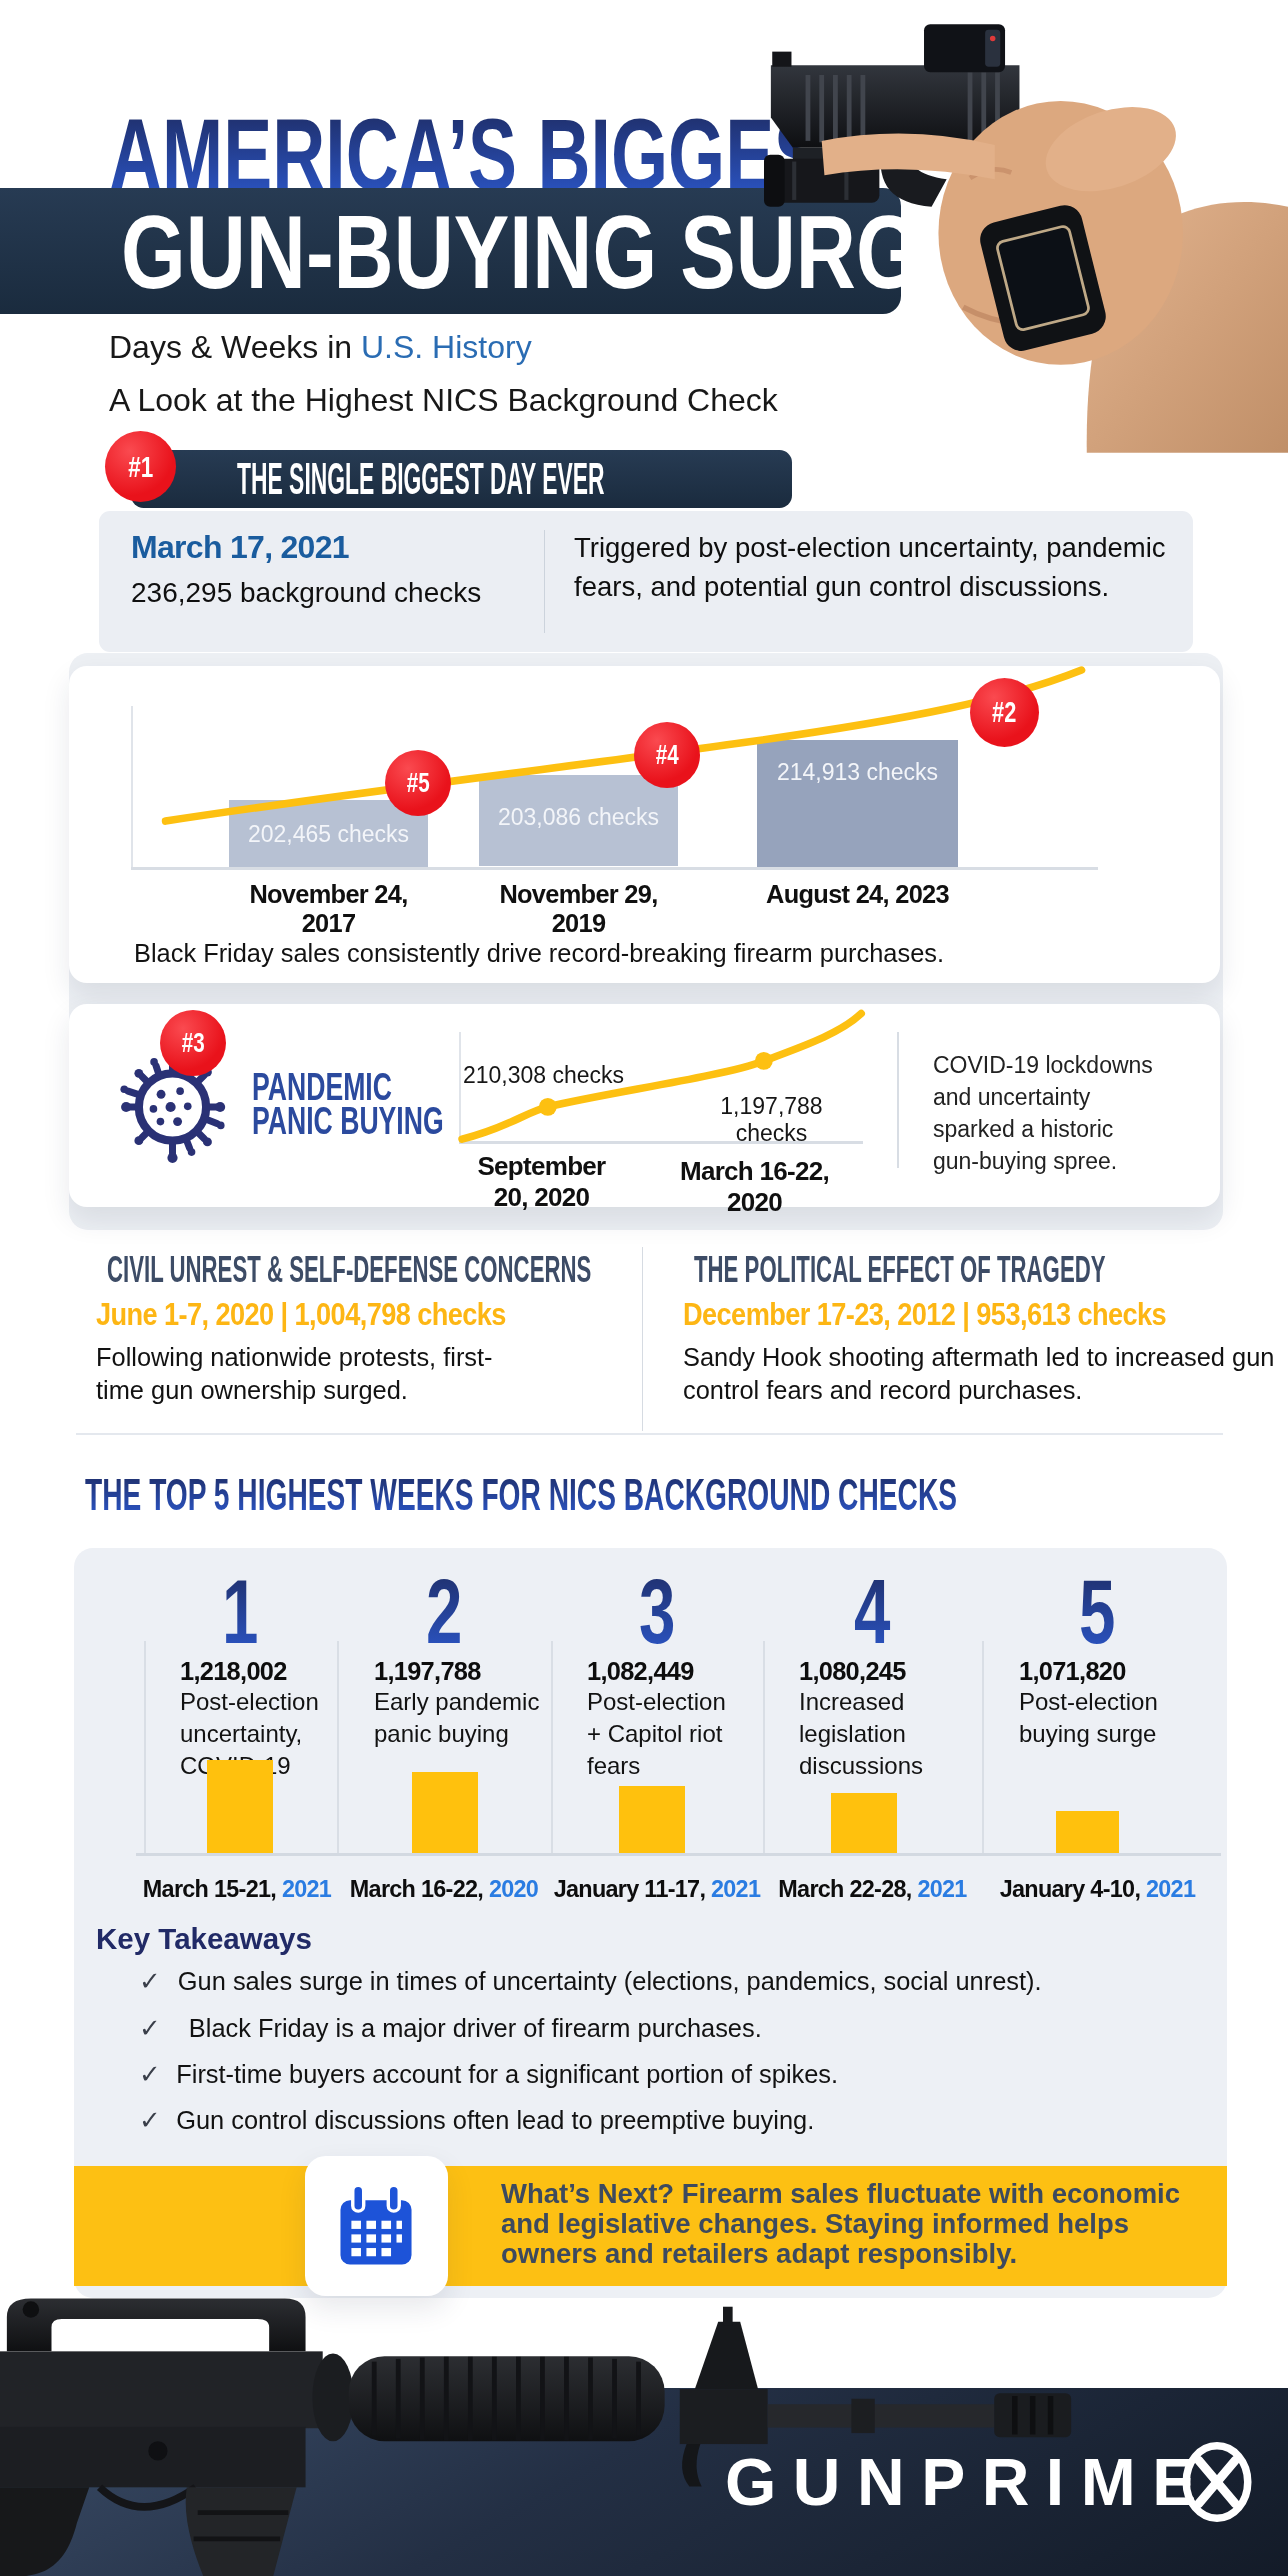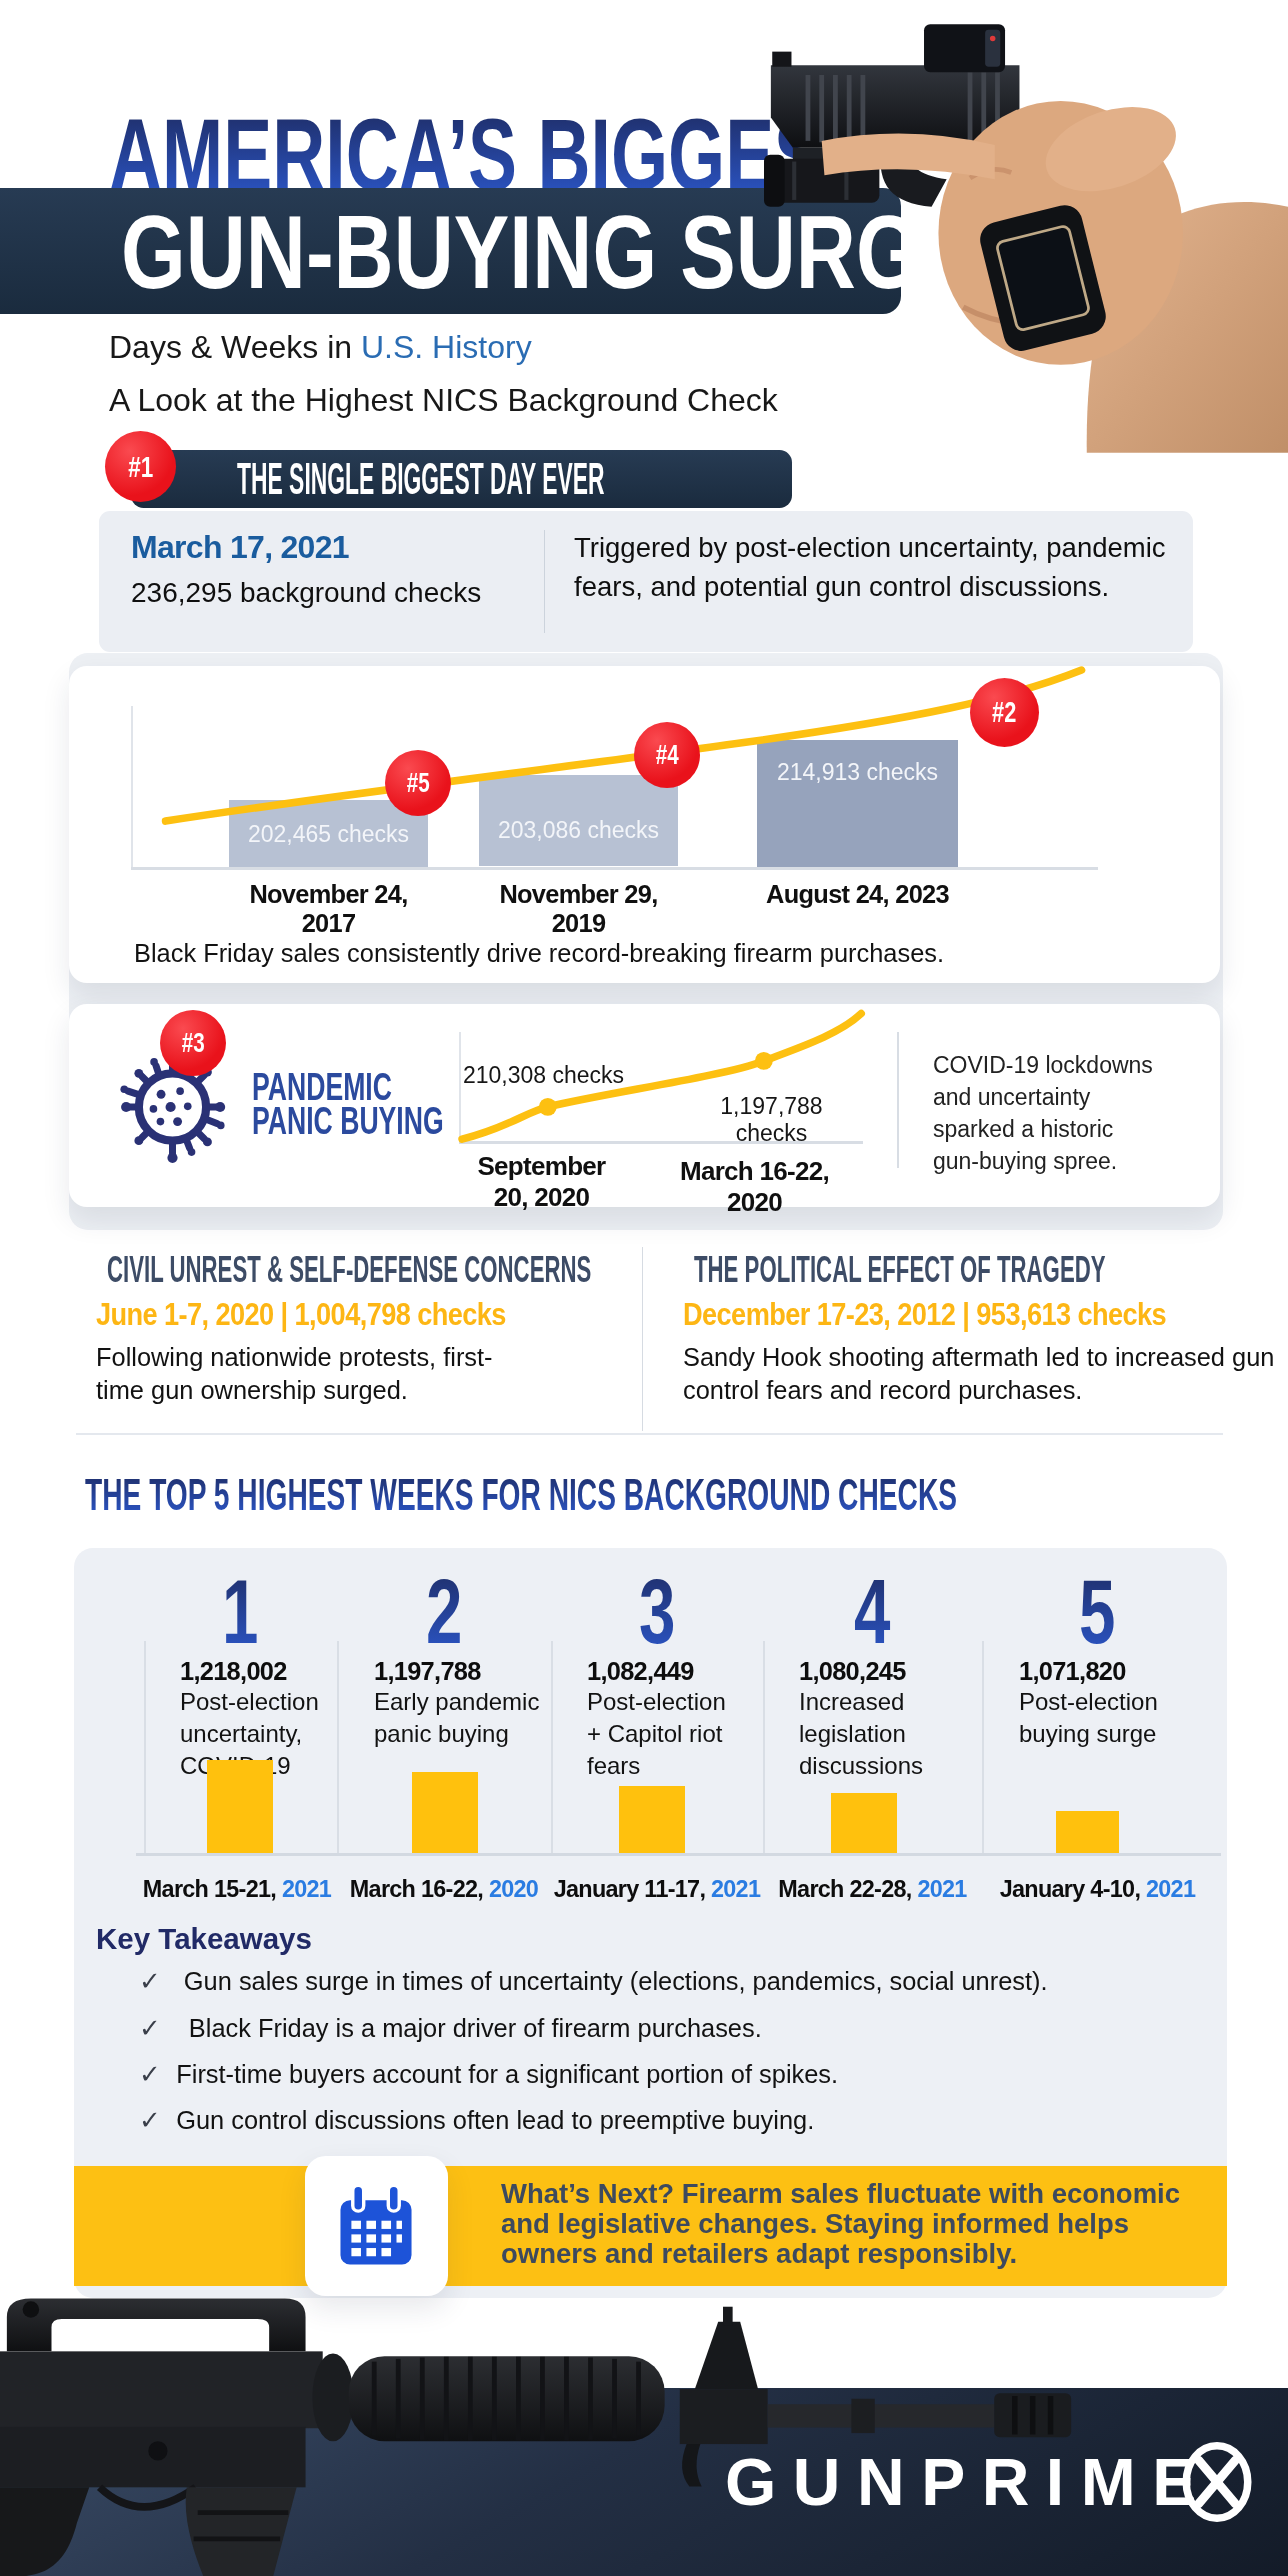--- a/index.html
+++ b/index.html
@@ -131,21 +131,21 @@
   <div class="abs" style="left:69px;top:653px;width:1154px;height:577px;background:#edf0f4;border-radius:19px;"></div>
 
   <div class="abs whitecard card" style="left:69px;top:666px;width:1151px;height:317px;">
     <div class="abs axis-v" style="left:62px;top:40px;width:2.1px;height:162px;"></div>
     <div class="abs axis-h" style="left:62px;top:201px;width:967px;height:2.7px;"></div>
 
     <div class="abs gbar" style="left:160px;top:134px;width:199px;height:67px;background:#b7c1d3;">
       <div class="bflabel" style="top:20.6px;">202,465  checks</div>
     </div>
     <div class="abs gbar" style="left:410px;top:109px;width:199px;height:91px;background:#b7c1d3;">
-      <div class="bflabel" style="top:42px;">203,086 checks</div>
+      <div class="bflabel" style="top:29px;">203,086 checks</div>
     </div>
     <div class="abs gbar" style="left:688px;top:74px;width:201px;height:127px;background:#96a3bc;">
       <div class="bflabel" style="top:19px;">214,913 checks</div>
     </div>
 
     <svg class="abs" style="left:0;top:0;" width="1151" height="317" viewBox="0 0 1676 462">
       <path d="M 140 226 C 420 183 760 143 980 112 C 1230 77 1370 48 1475 6" fill="none" stroke="#fdc011" stroke-width="11" stroke-linecap="round"></path>
     </svg>
 
     <div class="abs rb" style="left:316px;top:84px;width:66px;height:66px;font-size:27.5px;">
@@ -331,21 +331,21 @@
     <div class="abs t5date" style="left:263px;top:328px;width:214px;"><span>March 16-22, </span><span class="t5year">2020</span></div>
     <div class="abs t5date" style="left:477px;top:328px;width:212px;"><span>January 11-17, </span><span class="t5year">2021</span></div>
     <div class="abs t5date" style="left:689px;top:328px;width:219px;"><span>March 22-28, </span><span class="t5year">2021</span></div>
     <div class="abs t5date" style="left:908px;top:328px;width:231px;"><span>January 4-10, </span><span class="t5year">2021</span></div>
   </div>
 
   <div class="abs" style="left:96px;top:1922px;font-size:29.5px;font-weight:bold;color:#212a66;">Key Takeaways</div>
 
   <div class="abs" style="left:139px;top:1966px;">
     <span class="chk">✓</span>
-    <span class="body37" style="margin-left:20px;">Gun sales surge in times of uncertainty (elections, pandemics, social unrest).</span>
+    <span class="body37" style="margin-left:14px;">Gun sales surge in times of uncertainty (elections, pandemics, social unrest).</span>
   </div>
   <div class="abs" style="left:139px;top:2013px;">
     <span class="chk">✓</span>
     <span class="body37" style="margin-left:25px;">Black Friday is a major driver of firearm purchases.</span>
   </div>
   <div class="abs" style="left:139px;top:2059px;">
     <span class="chk">✓</span>
     <span class="body37" style="margin-left:12.4px;">First-time buyers account for a significant portion of spikes.</span>
   </div>
   <div class="abs" style="left:139px;top:2105px;">

